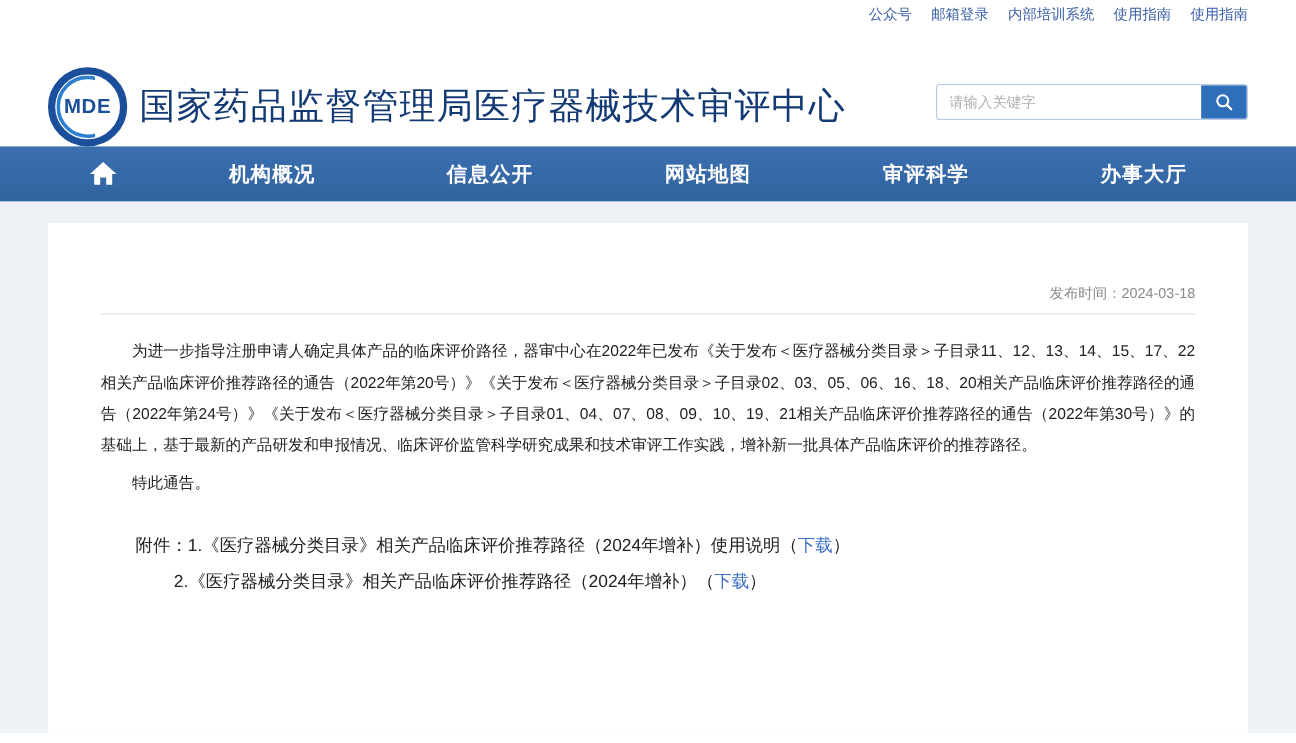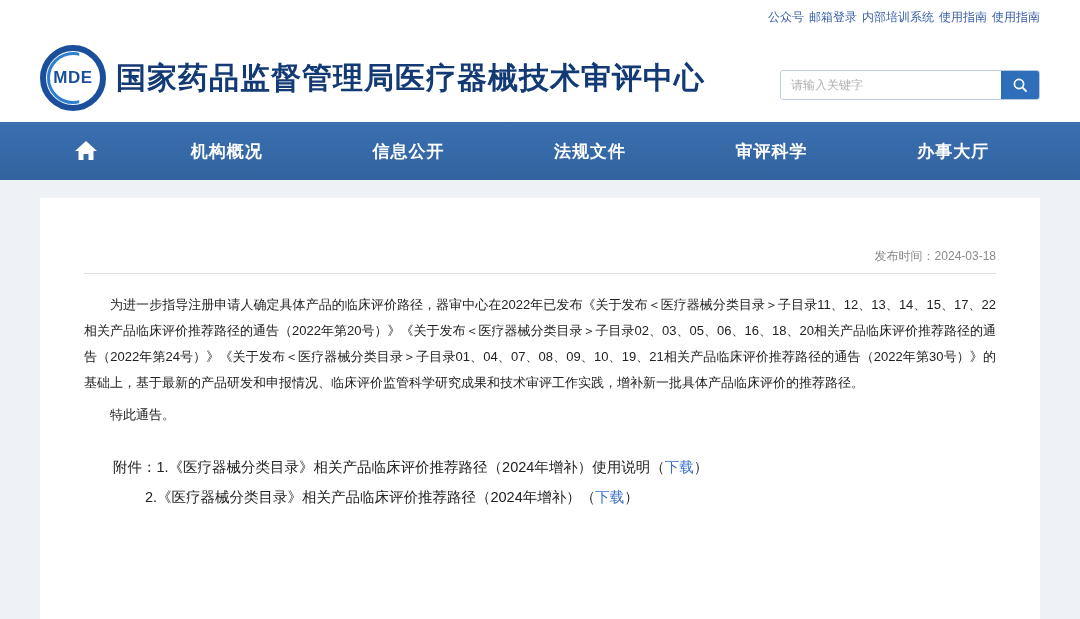--- a/index.html
+++ b/index.html
@@ -13,36 +13,36 @@
     font-family: "Liberation Sans", sans-serif;
     color: #333;
     overflow: hidden;
   }
 
   
   .top-bar {
     height: 22px;
     display: flex;
     justify-content: flex-end;
-    align-items: flex-end;
+    align-items: flex-start;
     padding: 4px 40px 0 0;
-    gap: 5px;
+    gap: 16px;
   }
   .top-bar a {
     font-size: 12px;
     color: #3a5ea8;
     text-decoration: none;
     white-space: nowrap;
   }
 
   
   .header {
     height: 96px;
     display: flex;
-    align-items: center;
+    align-items: flex-end;
     position: relative;
     padding: 0 40px;
   }
   .logo-wrap {
     display: flex;
     align-items: center;
     margin-top: 8px;
   }
   .logo-mark {
     width: 66px;
@@ -74,21 +74,21 @@
     font-size: 17px;
     font-weight: bold;
     color: #1b4f9c;
     letter-spacing: 0.5px;
   }
   .logo-text {
     margin-left: 10px;
   }
   .logo-cn {
     font-size: 30px;
-    font-weight: bold;
+    font-weight: normal;
     color: #133a75;
     letter-spacing: 1px;
     line-height: 1.2;
     white-space: nowrap;
   }
   .logo-en {
     font-size: 17px;
     font-weight: bold;
     color: #1b4f9c;
     letter-spacing: 2.4px;
@@ -124,21 +124,21 @@
     border: none;
     cursor: pointer;
     display: flex;
     align-items: center;
     justify-content: center;
   }
   .search-btn svg { display: block; }
 
   
   .nav {
-    height: 58px;
+    height: 46px;
     background: linear-gradient(#3b6fb0, #31639f);
     display: flex;
     align-items: center;
     padding: 0 36px;
   }
   .nav-home {
     width: 100px;
     display: flex;
     align-items: center;
     justify-content: center;
@@ -253,21 +253,21 @@
 
 <div class="nav">
   <div class="nav-home">
     <svg width="26" height="24" viewBox="0 0 26 24" aria-hidden="true">
       <path d="M13 2 L24 12 L20.5 12 L20.5 21 L15.5 21 L15.5 15 L10.5 15 L10.5 21 L5.5 21 L5.5 12 L2 12 Z" fill="#ffffff"></path>
     </svg>
   </div>
   <div class="nav-items">
     <div class="nav-item">机构概况</div>
     <div class="nav-item">信息公开</div>
-    <div class="nav-item">法规文件</div>
+    <div class="nav-item">网站地图</div>
     <div class="nav-item">审评科学</div>
     <div class="nav-item">办事大厅</div>
   </div>
 </div>
 
 <div class="page-bg">
   <div class="card">
 
 
     <div class="meta-row">

